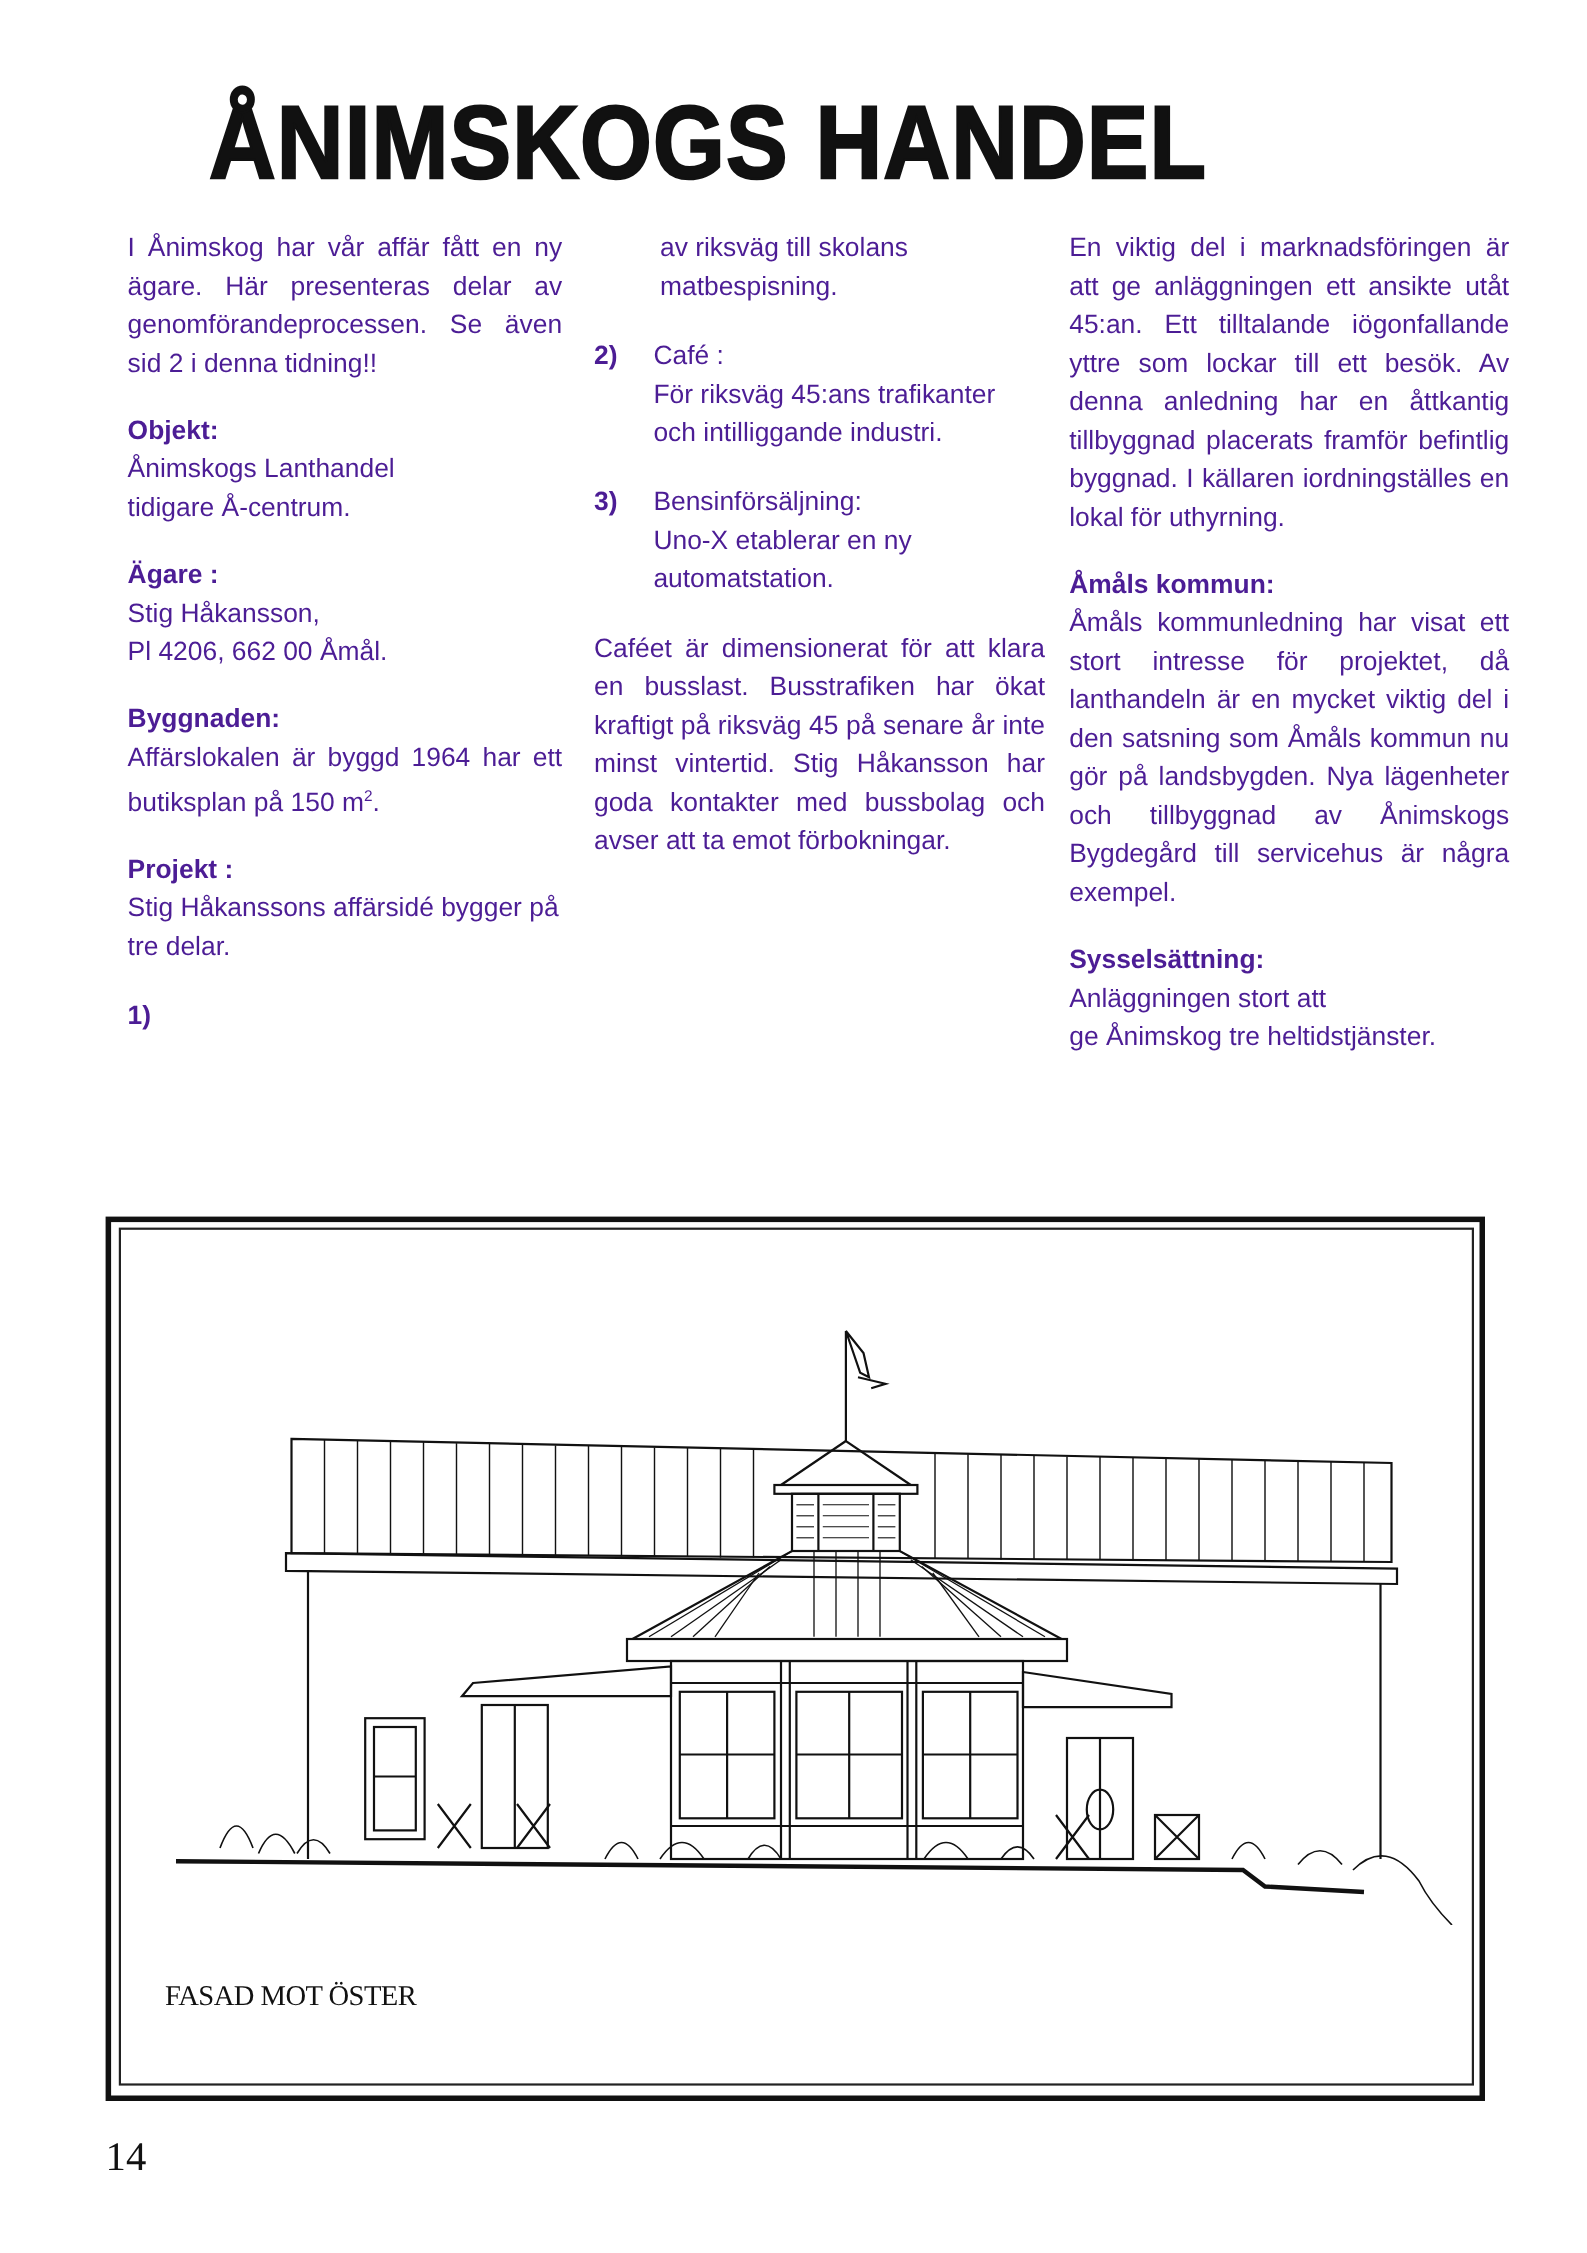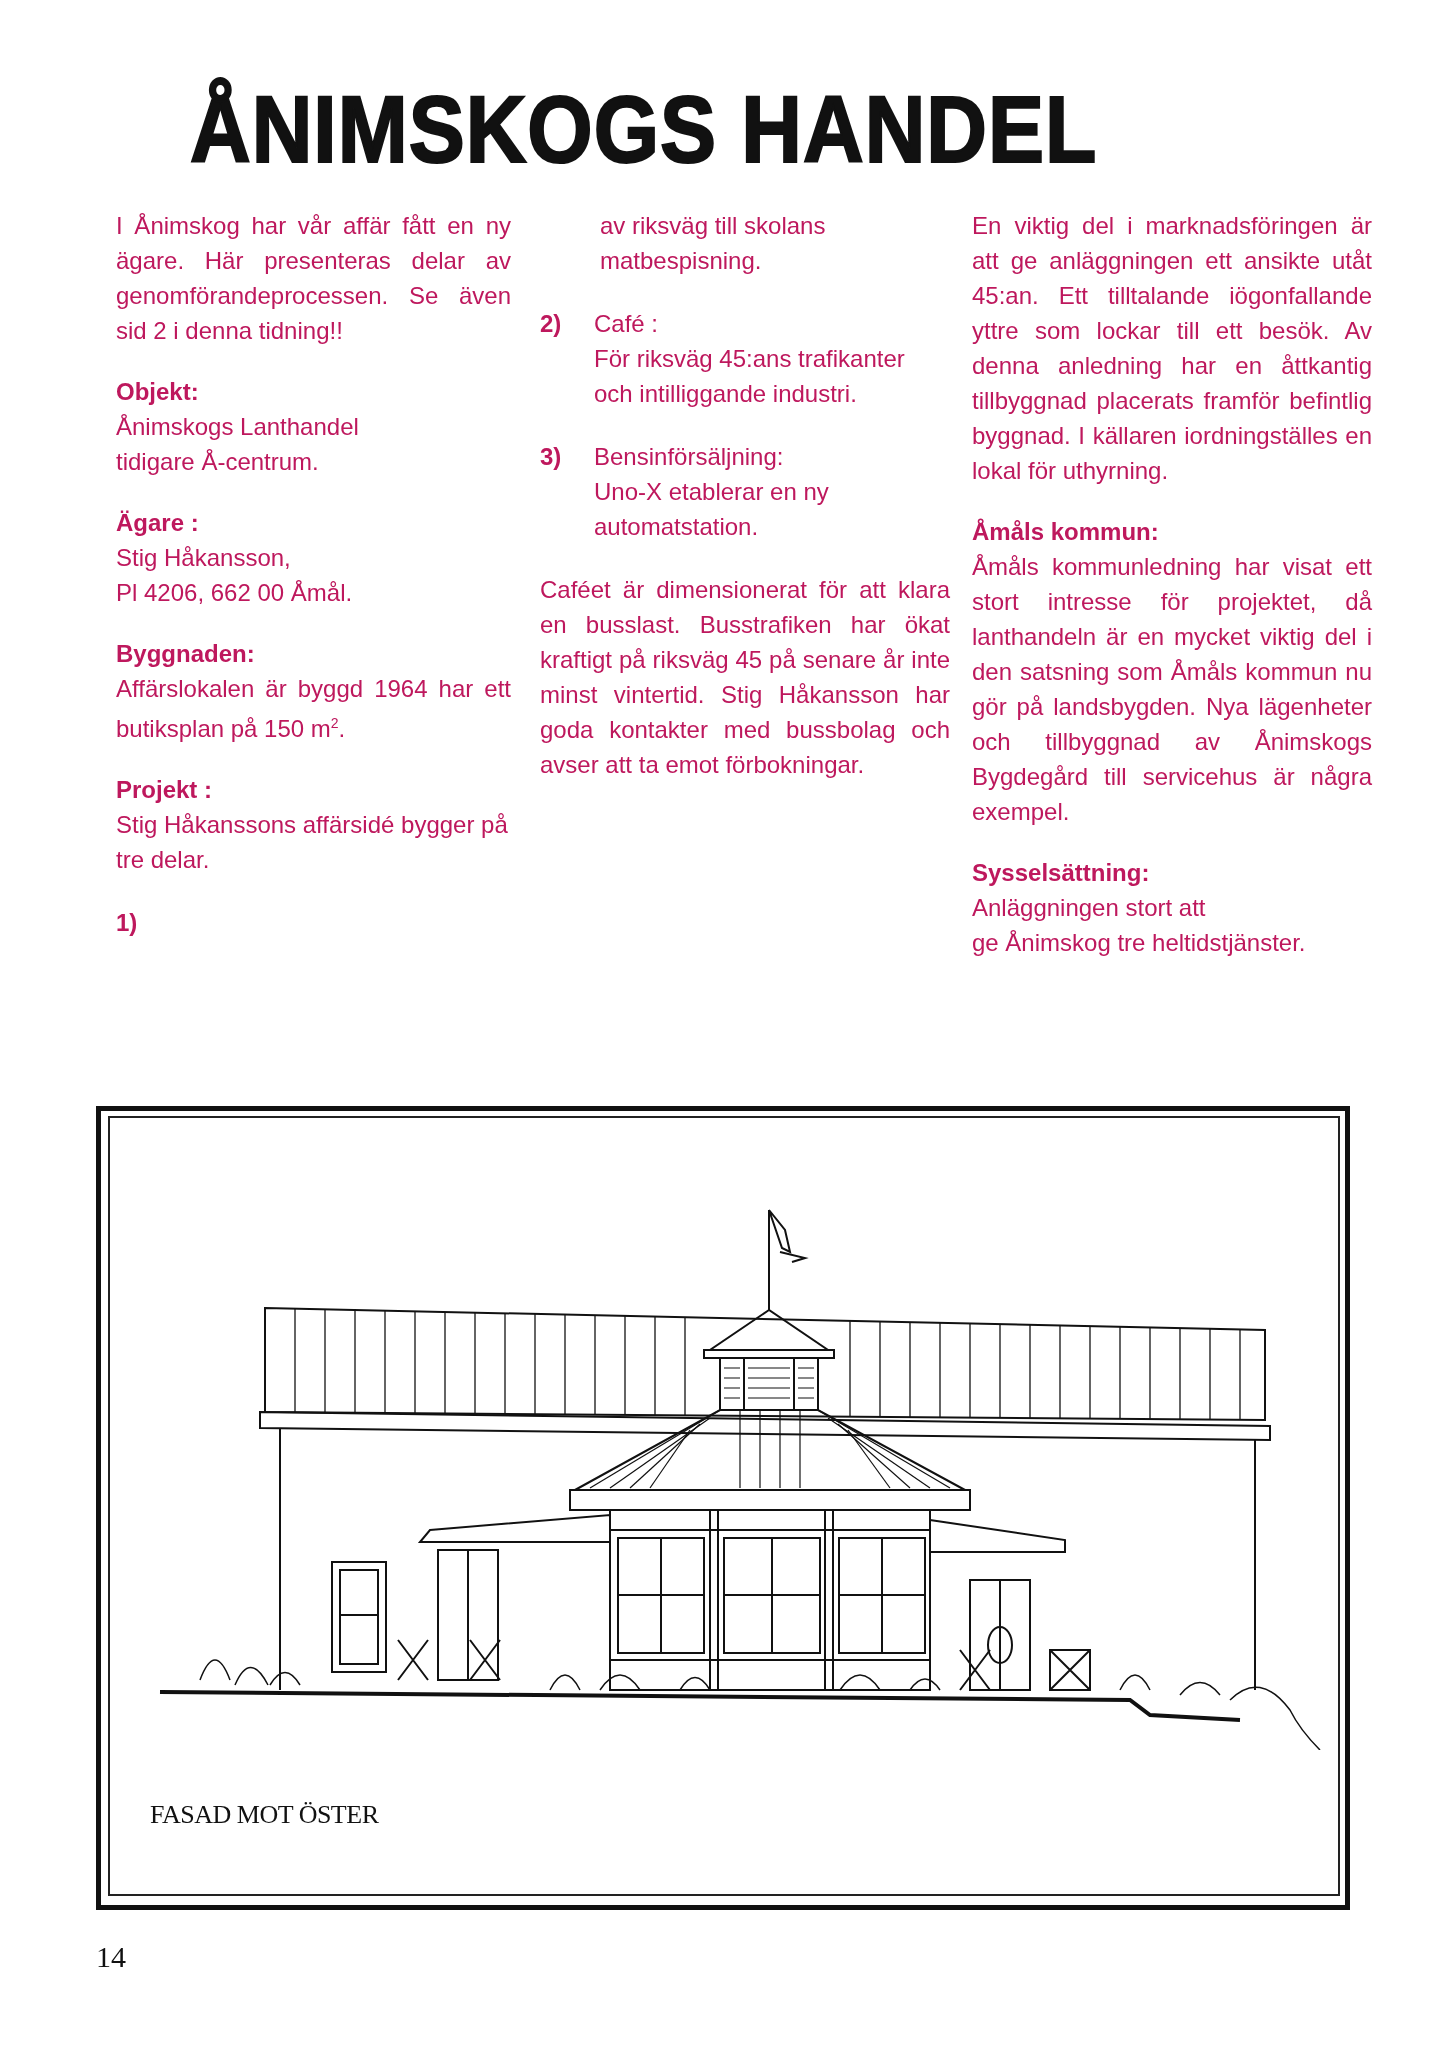--- a/index.html
+++ b/index.html
@@ -5,21 +5,21 @@
   html, body { margin: 0; padding: 0; background: #ffffff; }
   body { width: 1443px; height: 2048px; position: relative; overflow: hidden; color: #111; }
   .title {
     position: absolute; left: 190px; top: 82px; width: 1060px;
     font-family: "Liberation Sans", sans-serif; font-weight: 900;
     font-size: 84px; letter-spacing: 1px; line-height: 1; transform: scaleY(1.12); transform-origin: left top;
     -webkit-text-stroke: 2px #111; color: #111; white-space: nowrap;
   }
   .col {
     position: absolute; top: 208px;
-    font-family: "Liberation Sans", sans-serif; font-size: 24px; line-height: 35px; color: #be185d;
+    font-family: "Liberation Sans", sans-serif; font-size: 24px; line-height: 35px; color: #4c1d95;
   }
   .col1 { left: 116px; width: 395px; }
   .col2 { left: 540px; width: 410px; }
   .col3 { left: 972px; width: 400px; }
   .col p { margin: 0; }
   .head { font-weight: bold; margin-top: 26px !important; }
   .gap { margin-top: 28px !important; }
   .item { display: flex; }
   .item .num { width: 54px; flex: 0 0 54px; font-weight: bold; }
   .item .body { flex: 1; }
@@ -33,21 +33,21 @@
     position: absolute; left: 108px; top: 1116px; width: 1232px; height: 780px;
     border: 2px solid #222; box-sizing: border-box;
   }
   .drawing { position: absolute; left: 120px; top: 1190px; width: 1220px; height: 560px; }
   .caption {
     position: absolute; left: 150px; top: 1800px;
     font-family: "Liberation Serif", serif; font-size: 26px; letter-spacing: -0.5px; color: #111;
   }
   .pagenum {
     position: absolute; left: 96px; top: 1940px;
-    font-family: "Liberation Serif", serif; font-size: 30px; color: #111;
+    font-family: "Liberation Serif", serif; font-size: 37px; color: #111;
   }
 </style>
 </head>
 <body>
 
 <div class="title">ÅNIMSKOGS HANDEL</div>
 
 <div class="col col1">
   <p class="just">I Ånimskog har vår affär fått en ny ägare. Här presenteras delar av genomförandeprocessen. Se även sid 2 i denna tidning!!</p>
 

